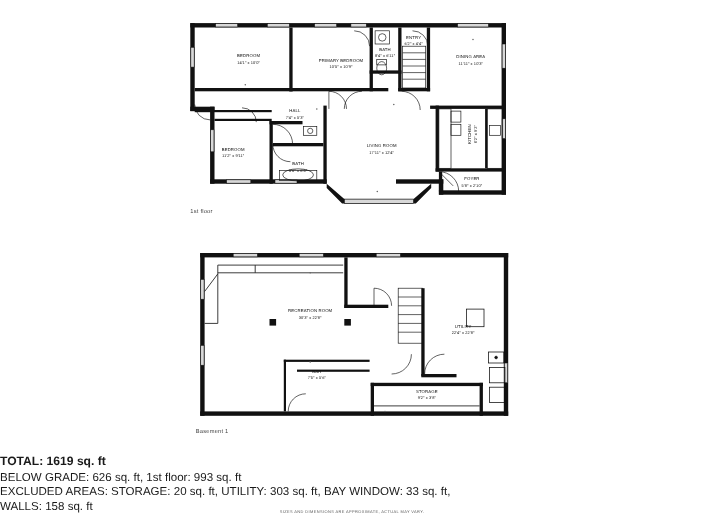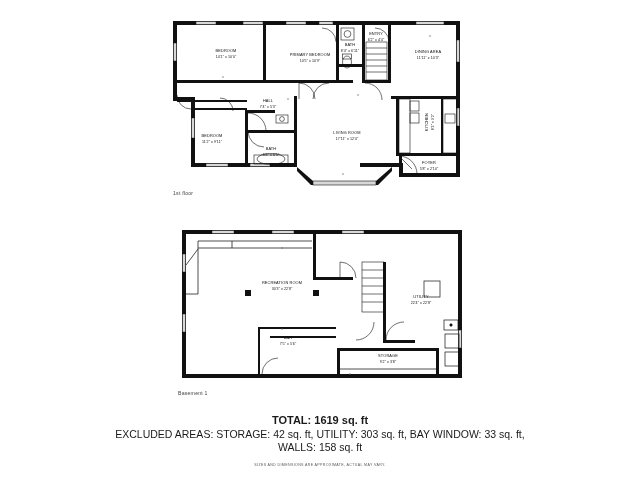--- a/index.html
+++ b/index.html
@@ -17,21 +17,20 @@
     color:#444;
     letter-spacing:.2px;
     white-space:nowrap;
   }
   #label-first{left:173px;top:190px;}
   #label-basement{left:178px;top:390px;}
 
   .summary{
     position:absolute;
     left:0;right:0;top:414px;
-    text-align:center;
     color:#1a1a1a;
   }
   .summary .line{
     font-size:10.5px;
     line-height:13.5px;
     white-space:nowrap;
   }
   .summary .line.total{font-weight:bold;font-size:11px;}
   .disclaimer{
     position:absolute;left:0;right:0;top:463px;
@@ -310,17 +309,18 @@
       <text class="rdim" x="388" y="362">9'2" x 3'8"</text>
     </g>
   </g>
 </svg>
 
 <div class="floor-label" id="label-first">1st floor</div>
 <div class="floor-label" id="label-basement">Basement 1</div>
 
 <div class="summary">
   <div class="line total">TOTAL: 1619 sq. ft</div>
-  <div class="line">EXCLUDED AREAS: STORAGE: 42 sq. ft, UTILITY: 303 sq. ft, BAY WINDOW: 33 sq. ft,</div>
+  <div class="line">BELOW GRADE: 626 sq. ft, 1st floor: 993 sq. ft</div>
+  <div class="line">EXCLUDED AREAS: STORAGE: 20 sq. ft, UTILITY: 303 sq. ft, BAY WINDOW: 33 sq. ft,</div>
   <div class="line">WALLS: 158 sq. ft</div>
 </div>
 
 <div class="disclaimer">SIZES AND DIMENSIONS ARE APPROXIMATE, ACTUAL MAY VARY.</div>
 
 </body></html>

